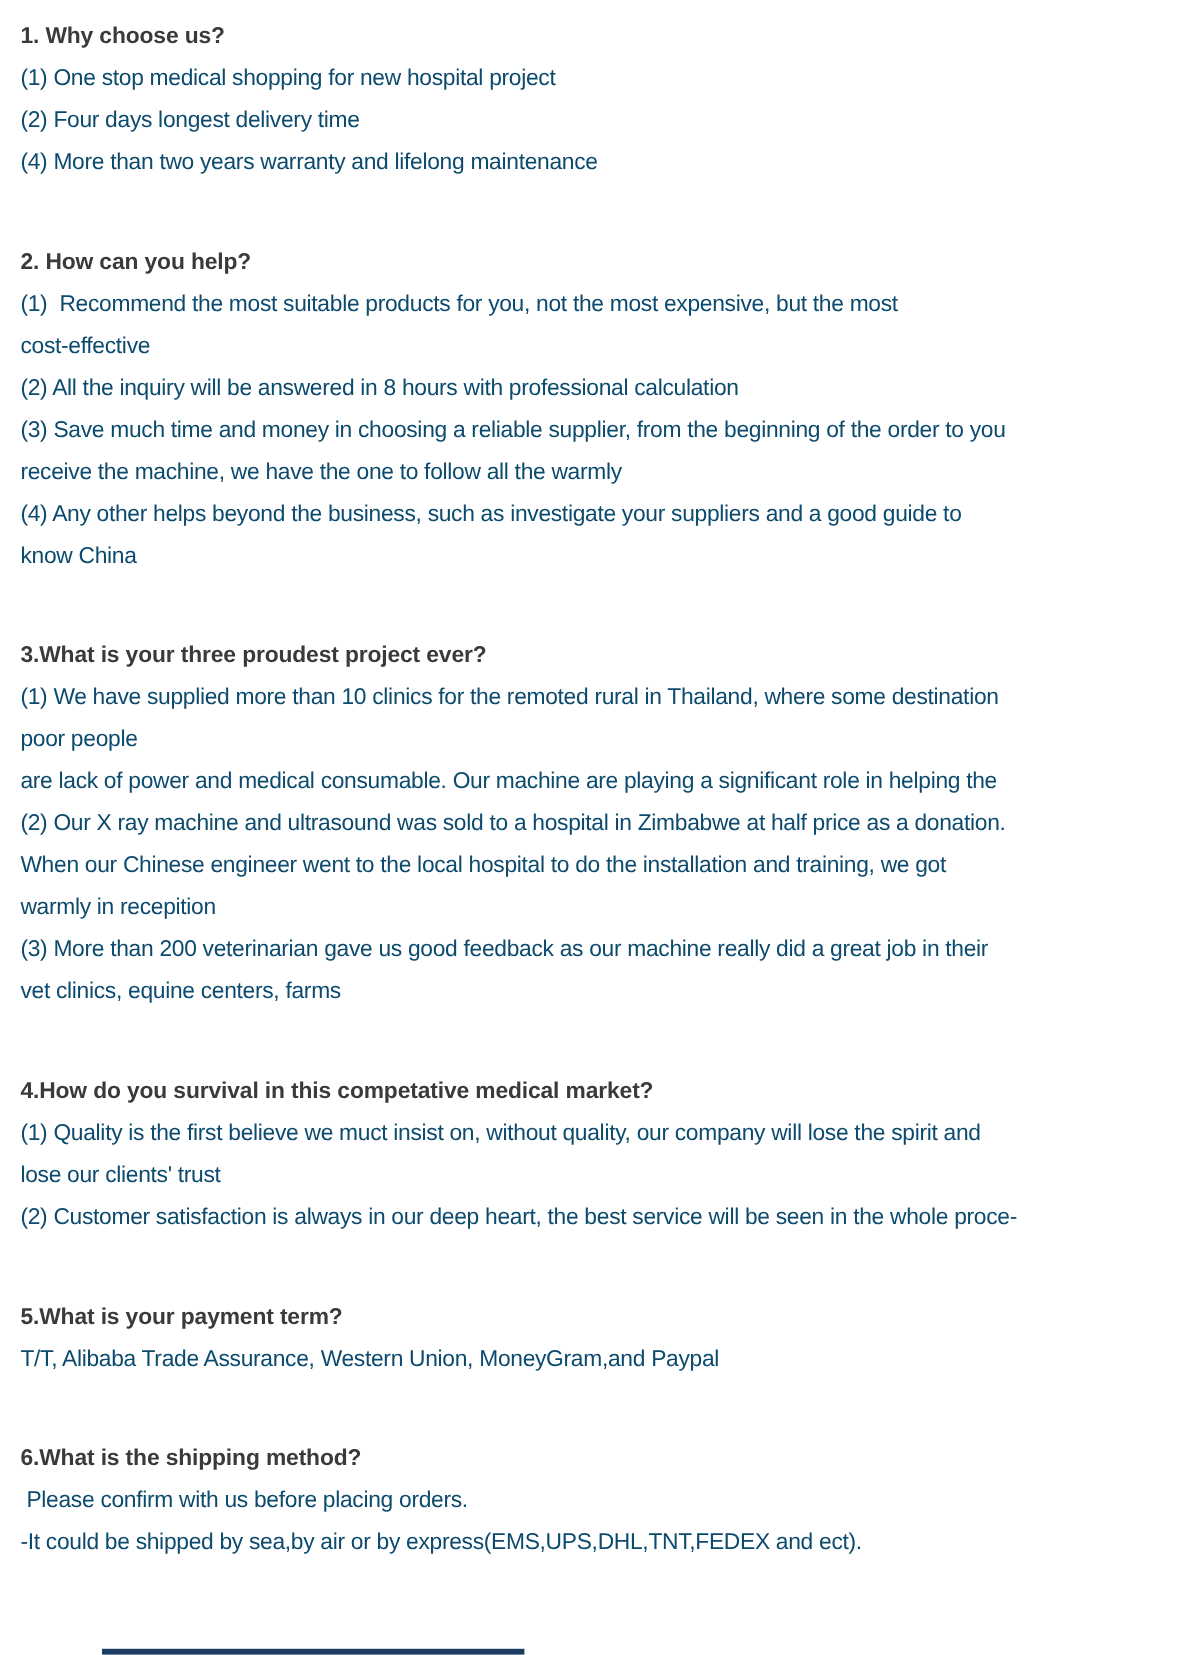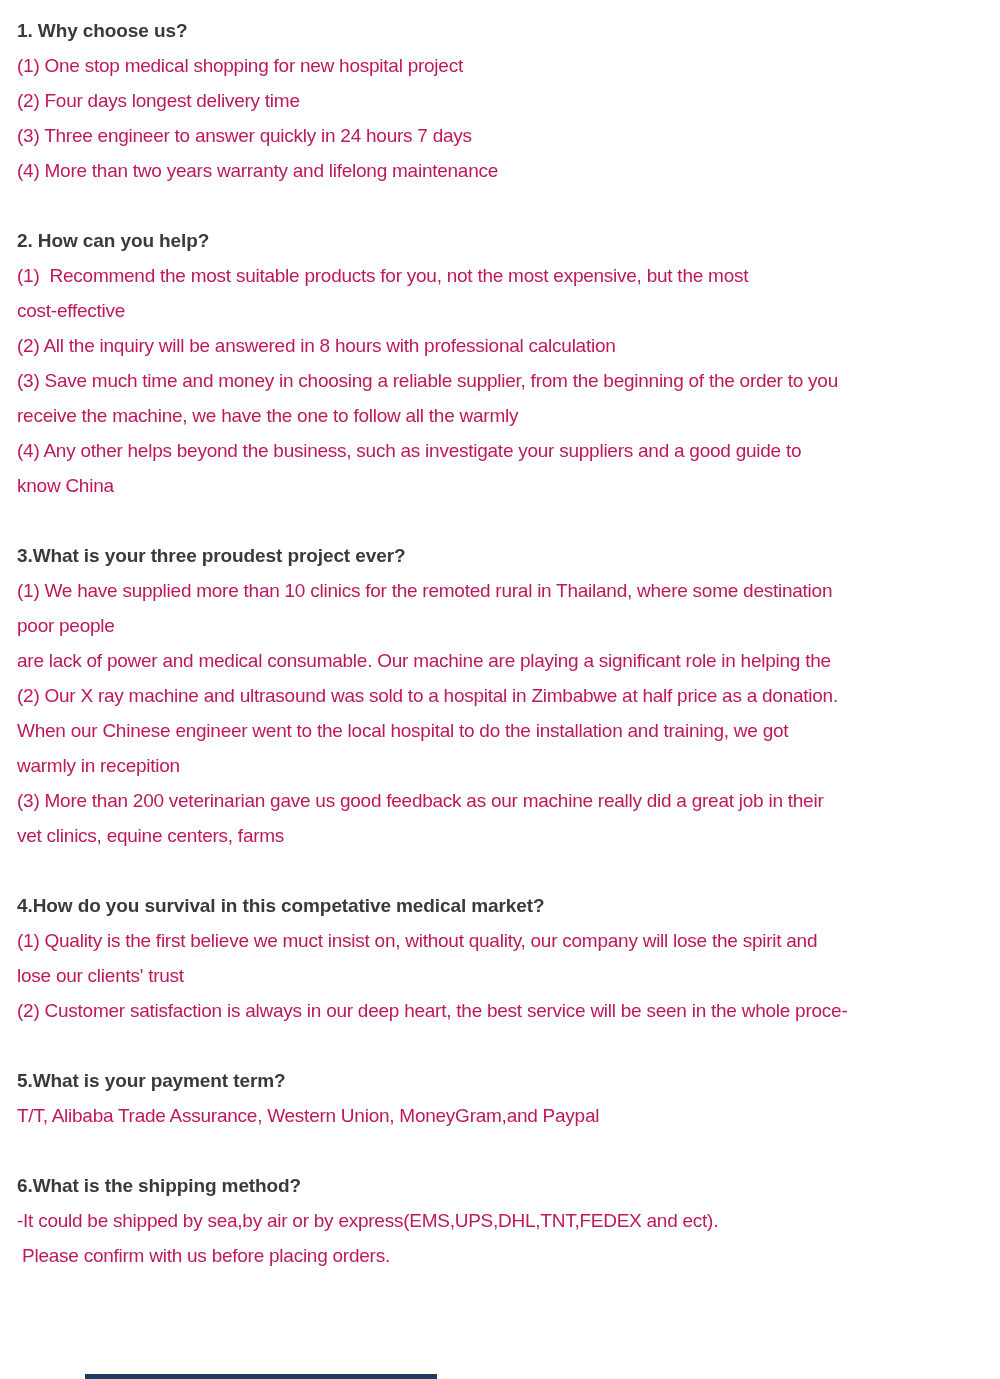--- a/index.html
+++ b/index.html
@@ -16,33 +16,33 @@
   }
   .page {
     position: absolute;
     top: 0; left: 0;
     width: 892px;
     height: 1379px;
     padding: 13px 20px 0 17px;
     box-sizing: border-box;
   }
   .faq-section { margin: 0; }
-  .faq-section + .faq-section { margin-top: 35px; }
+  .faq-section + .faq-section { margin-top: 48px; }
   .faq-heading {
     font-size: 19px;
     font-weight: 700;
     color: #3a3a3a;
     line-height: 35px;
     white-space: pre;
     letter-spacing: -0.1px;
   }
   .faq-line {
     font-size: 19px;
     font-weight: 400;
-    color: #be185d;
+    color: #0c4a6e;
     line-height: 35px;
     white-space: pre;
     letter-spacing: -0.25px;
   }
   .bottom-bar {
     position: absolute;
     left: 85px;
     bottom: 0;
     width: 352px;
     height: 5px;
@@ -50,21 +50,20 @@
 </style>
 </head>
 <body>
 
 <main class="page">
   <div id="sections-root">
       <section class="faq-section">
         <div class="faq-heading">1. Why choose us?</div>
         <div class="faq-line">(1) One stop medical shopping for new hospital project</div>
         <div class="faq-line">(2) Four days longest delivery time</div>
-        <div class="faq-line">(3) Three engineer to answer quickly in 24 hours 7 days</div>
         <div class="faq-line">(4) More than two years warranty and lifelong maintenance</div>
       </section>
       <section class="faq-section">
         <div class="faq-heading">2. How can you help?</div>
         <div class="faq-line">(1)  Recommend the most suitable products for you, not the most expensive, but the most</div>
         <div class="faq-line">cost-effective</div>
         <div class="faq-line">(2) All the inquiry will be answered in 8 hours with professional calculation</div>
         <div class="faq-line">(3) Save much time and money in choosing a reliable supplier, from the beginning of the order to you</div>
         <div class="faq-line">receive the machine, we have the one to follow all the warmly</div>
         <div class="faq-line">(4) Any other helps beyond the business, such as investigate your suppliers and a good guide to</div>
@@ -86,18 +85,18 @@
         <div class="faq-line">(1) Quality is the first believe we muct insist on, without quality, our company will lose the spirit and</div>
         <div class="faq-line">lose our clients' trust</div>
         <div class="faq-line">(2) Customer satisfaction is always in our deep heart, the best service will be seen in the whole proce-</div>
       </section>
       <section class="faq-section">
         <div class="faq-heading">5.What is your payment term?</div>
         <div class="faq-line">T/T, Alibaba Trade Assurance, Western Union, MoneyGram,and Paypal</div>
       </section>
       <section class="faq-section">
         <div class="faq-heading">6.What is the shipping method?</div>
+        <div class="faq-line"> Please confirm with us before placing orders.</div>
         <div class="faq-line">-It could be shipped by sea,by air or by express(EMS,UPS,DHL,TNT,FEDEX and ect).</div>
-        <div class="faq-line"> Please confirm with us before placing orders.</div>
       </section>
     </div>
   <div class="bottom-bar" style="background: rgb(28, 60, 100);"></div>
 </main>
 
 </body></html>

